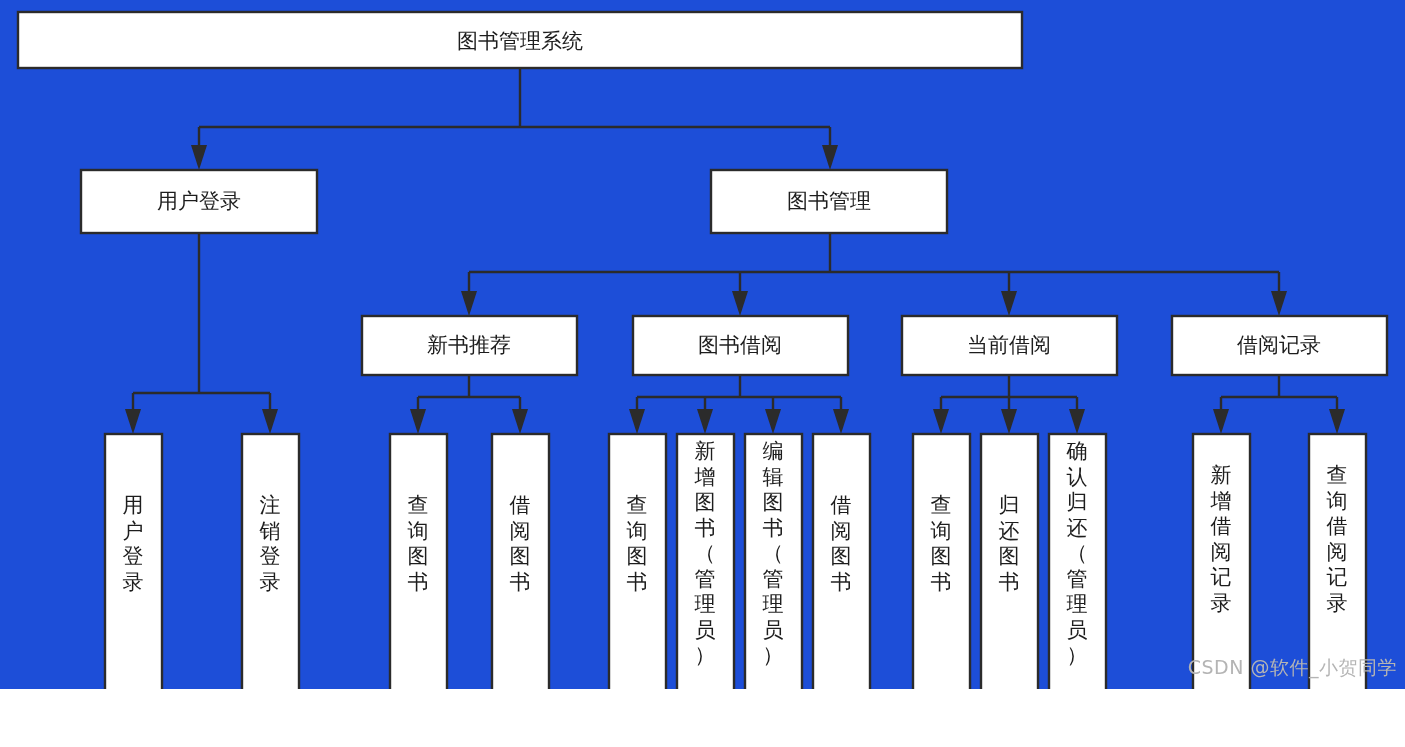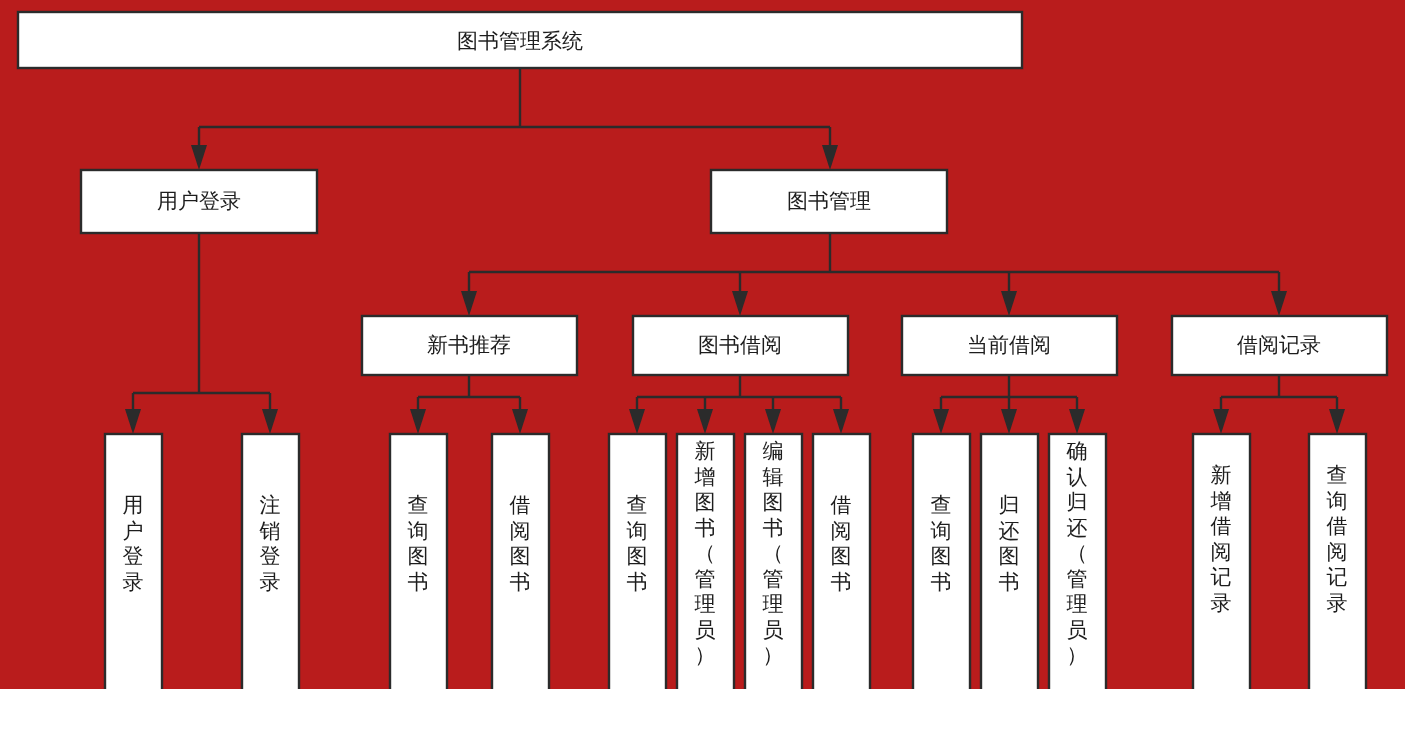--- a/index.html
+++ b/index.html
@@ -7,21 +7,21 @@
     padding: 0;
     background: #ffffff;
   }
   body {
     font-family: "DejaVu Sans", "Liberation Sans", sans-serif;
   }
   #diagram-root {
     position: relative;
     width: 1405px;
     height: 689px;
-    background: #b91c1c;
+    background: #1d4ed8;
     overflow: hidden;
   }
   svg#tree-svg {
     position: absolute;
     left: 0;
     top: 0;
     width: 1405px;
     height: 747px;
     display: block;
   }
@@ -240,13 +240,14 @@
       <text class="node-label-vertical" x="1221" y="482" id="vt-11"><tspan x="1221" dy="0">新</tspan><tspan x="1221" dy="25.5">增</tspan><tspan x="1221" dy="25.5">借</tspan><tspan x="1221" dy="25.5">阅</tspan><tspan x="1221" dy="25.5">记</tspan><tspan x="1221" dy="25.5">录</tspan></text>
     </g>
 
     <g>
       <rect class="node-box" x="1309" y="434" width="57" height="301"></rect>
       <text class="node-label-vertical" x="1337" y="482" id="vt-12"><tspan x="1337" dy="0">查</tspan><tspan x="1337" dy="25.5">询</tspan><tspan x="1337" dy="25.5">借</tspan><tspan x="1337" dy="25.5">阅</tspan><tspan x="1337" dy="25.5">记</tspan><tspan x="1337" dy="25.5">录</tspan></text>
     </g>
 
   </svg>
 
+  <div class="watermark">CSDN @软件_小贺同学</div>
 </div>
 
 </body></html>

